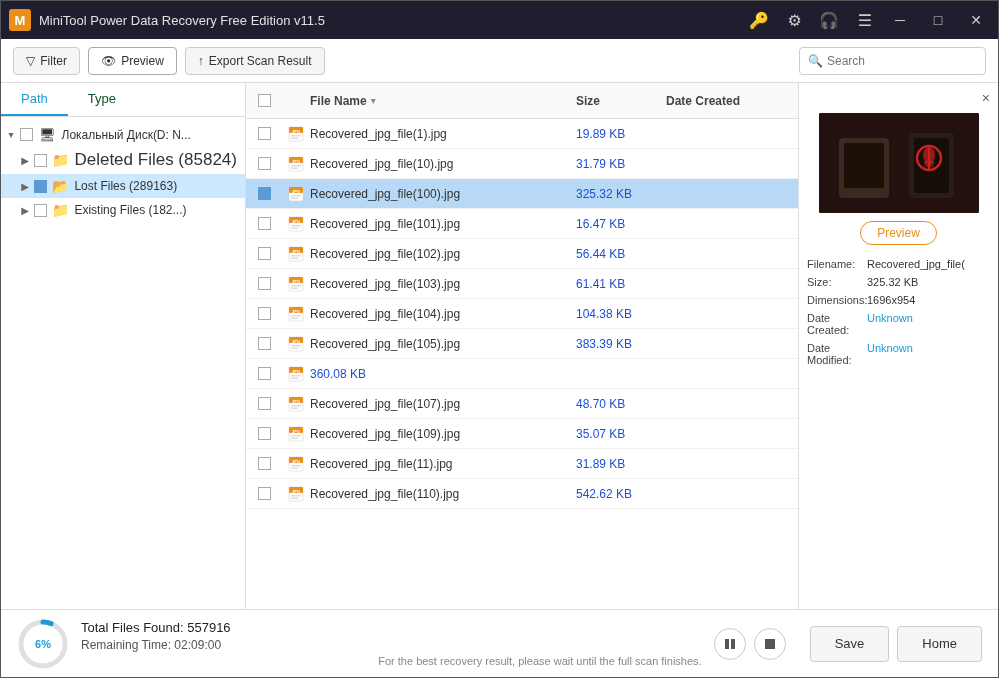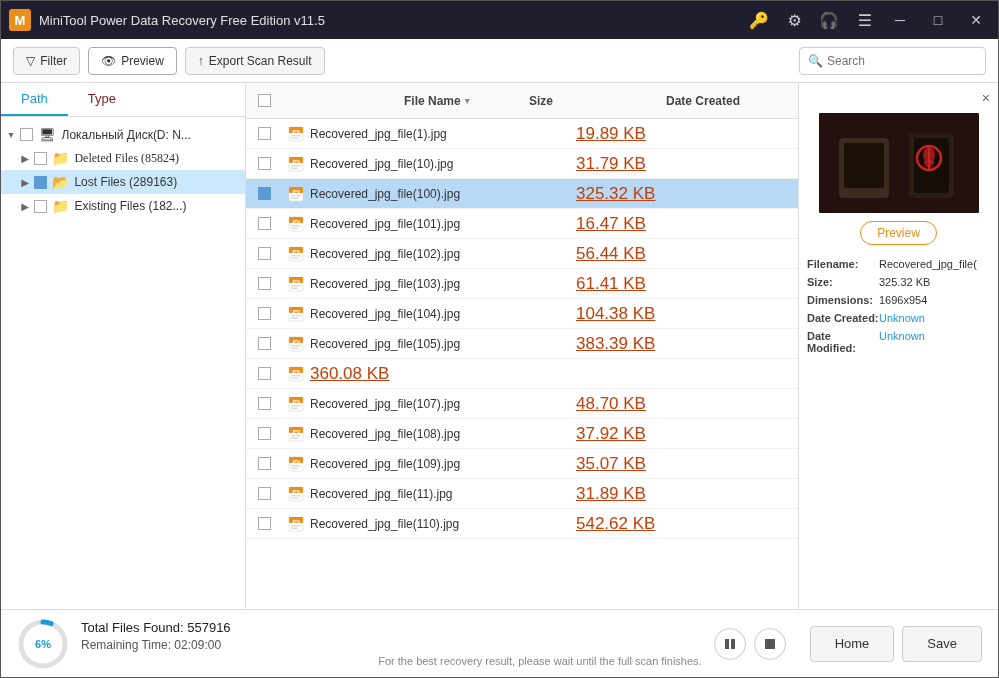--- a/index.html
+++ b/index.html
@@ -127,21 +127,21 @@
     }
     .tabs {
       display: flex;
       border-bottom: 1px solid #ddd;
       background: #fff;
     }
     .tab {
       padding: 8px 20px;
       font-size: 13px;
       cursor: pointer;
-      color: #7f1d1d;
+      color: #14532d;
       border-bottom: 2px solid transparent;
     }
     .tab.active {
       color: #1a9bdc;
       border-bottom: 2px solid #1a9bdc;
       font-weight: 500;
     }
     .tree-area {
       flex: 1;
       overflow-y: auto;
@@ -183,21 +183,20 @@
       overflow: hidden;
     }
     .file-table-header {
       display: flex;
       align-items: center;
       padding: 0 12px;
       height: 36px;
       border-bottom: 1px solid #ddd;
       background: #fafafa;
       flex-shrink: 0;
-      gap: 47px;
     }
     .col-check { width: 30px; flex-shrink: 0; }
     .col-icon { width: 22px; flex-shrink: 0; }
     .col-name { flex: 1; display: flex; align-items: center; gap: 4px; }
     .col-size { width: 90px; text-align: left; flex-shrink: 0; }
     .col-date { width: 120px; flex-shrink: 0; }
     .col-header-text {
       font-weight: 600;
       font-size: 12px;
       color: #444;
@@ -219,23 +218,22 @@
     .file-name-text {
       flex: 1;
       font-size: 12px;
       color: #333;
       white-space: nowrap;
       overflow: hidden;
       text-overflow: ellipsis;
     }
     .file-size {
       width: 90px;
-      font-size: 17px;
-      color: #c2410c;
-      text-decoration: underline;
+      font-size: 12px;
+      color: #1d4ed8;
     }
     .file-date {
       width: 120px;
       font-size: 12px;
       color: #555;
     }
 
     .preview-panel {
       width: 200px;
       background: #fff;
@@ -278,22 +276,22 @@
     .meta-table {
       width: 100%;
       font-size: 11px;
     }
     .meta-row {
       display: flex;
       padding: 3px 0;
     }
     .meta-label {
       color: #444;
-      font-weight: 700;
-      width: 72px;
+      font-weight: 400;
+      width: 60px;
       flex-shrink: 0;
     }
     .meta-value {
       color: #333;
     }
     .meta-value.unknown { color: #1a9bdc; }
 
     .status-bar {
       background: #fff;
       border-top: 1px solid #ddd;
@@ -431,21 +429,21 @@
           <span class="chevron">▾</span>
           <div class="tree-checkbox"></div>
           <span style="font-size:13px; margin:0 3px;">🖥</span>
           <span style="font-size:12px;color:#333;">Локальный Диск(D: N...</span>
         </div>
 
         <div class="tree-item level1">
           <span class="chevron">▶</span>
           <div class="tree-checkbox"></div>
           <span style="font-size:14px; margin:0 2px; color:#c0392b;">📁</span>
-          <span style="font-size:12px;color:#333;font-family:Liberation Serif, serif;">Deleted Files (85824)</span>
+          <span style="font-size:17px;color:#333;">Deleted Files (85824)</span>
         </div>
 
         <div class="tree-item level1 selected">
           <span class="chevron">▶</span>
           <div class="tree-checkbox" style="background:#5b9bd5;border-color:#5b9bd5;"></div>
           <span style="font-size:14px; margin:0 2px; color:#e67e22;">📂</span>
           <span style="font-size:12px;color:#333;font-weight:500;">Lost Files (289163)</span>
         </div>
 
         <div class="tree-item level1">
@@ -593,33 +591,20 @@
     <div class="tree-checkbox" style="margin-right:17px;"></div>
     <svg width="16" height="16" viewBox="0 0 16 16" style="margin-right:6px;flex-shrink:0;">
       <rect x="1" y="1" width="14" height="14" rx="1" fill="#fff" stroke="#ccc" stroke-width="0.5"></rect>
       <rect x="1" y="1" width="14" height="6" rx="1" fill="#e8901a"></rect>
       <text x="8" y="7" text-anchor="middle" fill="white" font-size="4" font-weight="bold">JPG</text>
       <rect x="3" y="9" width="10" height="1.5" fill="#ddd"></rect>
       <rect x="3" y="11.5" width="7" height="1.5" fill="#ddd"></rect>
     </svg>
     <span class="file-name-text">Recovered_jpg_file(107).jpg</span>
     <div class="file-size">48.70 KB</div>
-    <div class="file-date"></div>
-  </div>
-          <div class="file-row">
-    <div class="tree-checkbox" style="margin-right:17px;"></div>
-    <svg width="16" height="16" viewBox="0 0 16 16" style="margin-right:6px;flex-shrink:0;">
-      <rect x="1" y="1" width="14" height="14" rx="1" fill="#fff" stroke="#ccc" stroke-width="0.5"></rect>
-      <rect x="1" y="1" width="14" height="6" rx="1" fill="#e8901a"></rect>
-      <text x="8" y="7" text-anchor="middle" fill="white" font-size="4" font-weight="bold">JPG</text>
-      <rect x="3" y="9" width="10" height="1.5" fill="#ddd"></rect>
-      <rect x="3" y="11.5" width="7" height="1.5" fill="#ddd"></rect>
-    </svg>
-    <span class="file-name-text">Recovered_jpg_file(108).jpg</span>
-    <div class="file-size">37.92 KB</div>
     <div class="file-date"></div>
   </div>
           <div class="file-row">
     <div class="tree-checkbox" style="margin-right:17px;"></div>
     <svg width="16" height="16" viewBox="0 0 16 16" style="margin-right:6px;flex-shrink:0;">
       <rect x="1" y="1" width="14" height="14" rx="1" fill="#fff" stroke="#ccc" stroke-width="0.5"></rect>
       <rect x="1" y="1" width="14" height="6" rx="1" fill="#e8901a"></rect>
       <text x="8" y="7" text-anchor="middle" fill="white" font-size="4" font-weight="bold">JPG</text>
       <rect x="3" y="9" width="10" height="1.5" fill="#ddd"></rect>
       <rect x="3" y="11.5" width="7" height="1.5" fill="#ddd"></rect>
@@ -727,18 +712,18 @@
           <rect x="8" y="2" width="4" height="10" fill="#555"></rect>
         </svg>
       </div>
       <div class="ctrl-btn">
         <svg width="14" height="14" viewBox="0 0 14 14">
           <rect x="2" y="2" width="10" height="10" fill="#555"></rect>
         </svg>
       </div>
     </div>
     <div class="action-btns">
+      <button class="action-btn">Save</button>
       <button class="action-btn">Home</button>
-      <button class="action-btn">Save</button>
     </div>
   </div>
 
 </div>
 
 </body></html>

